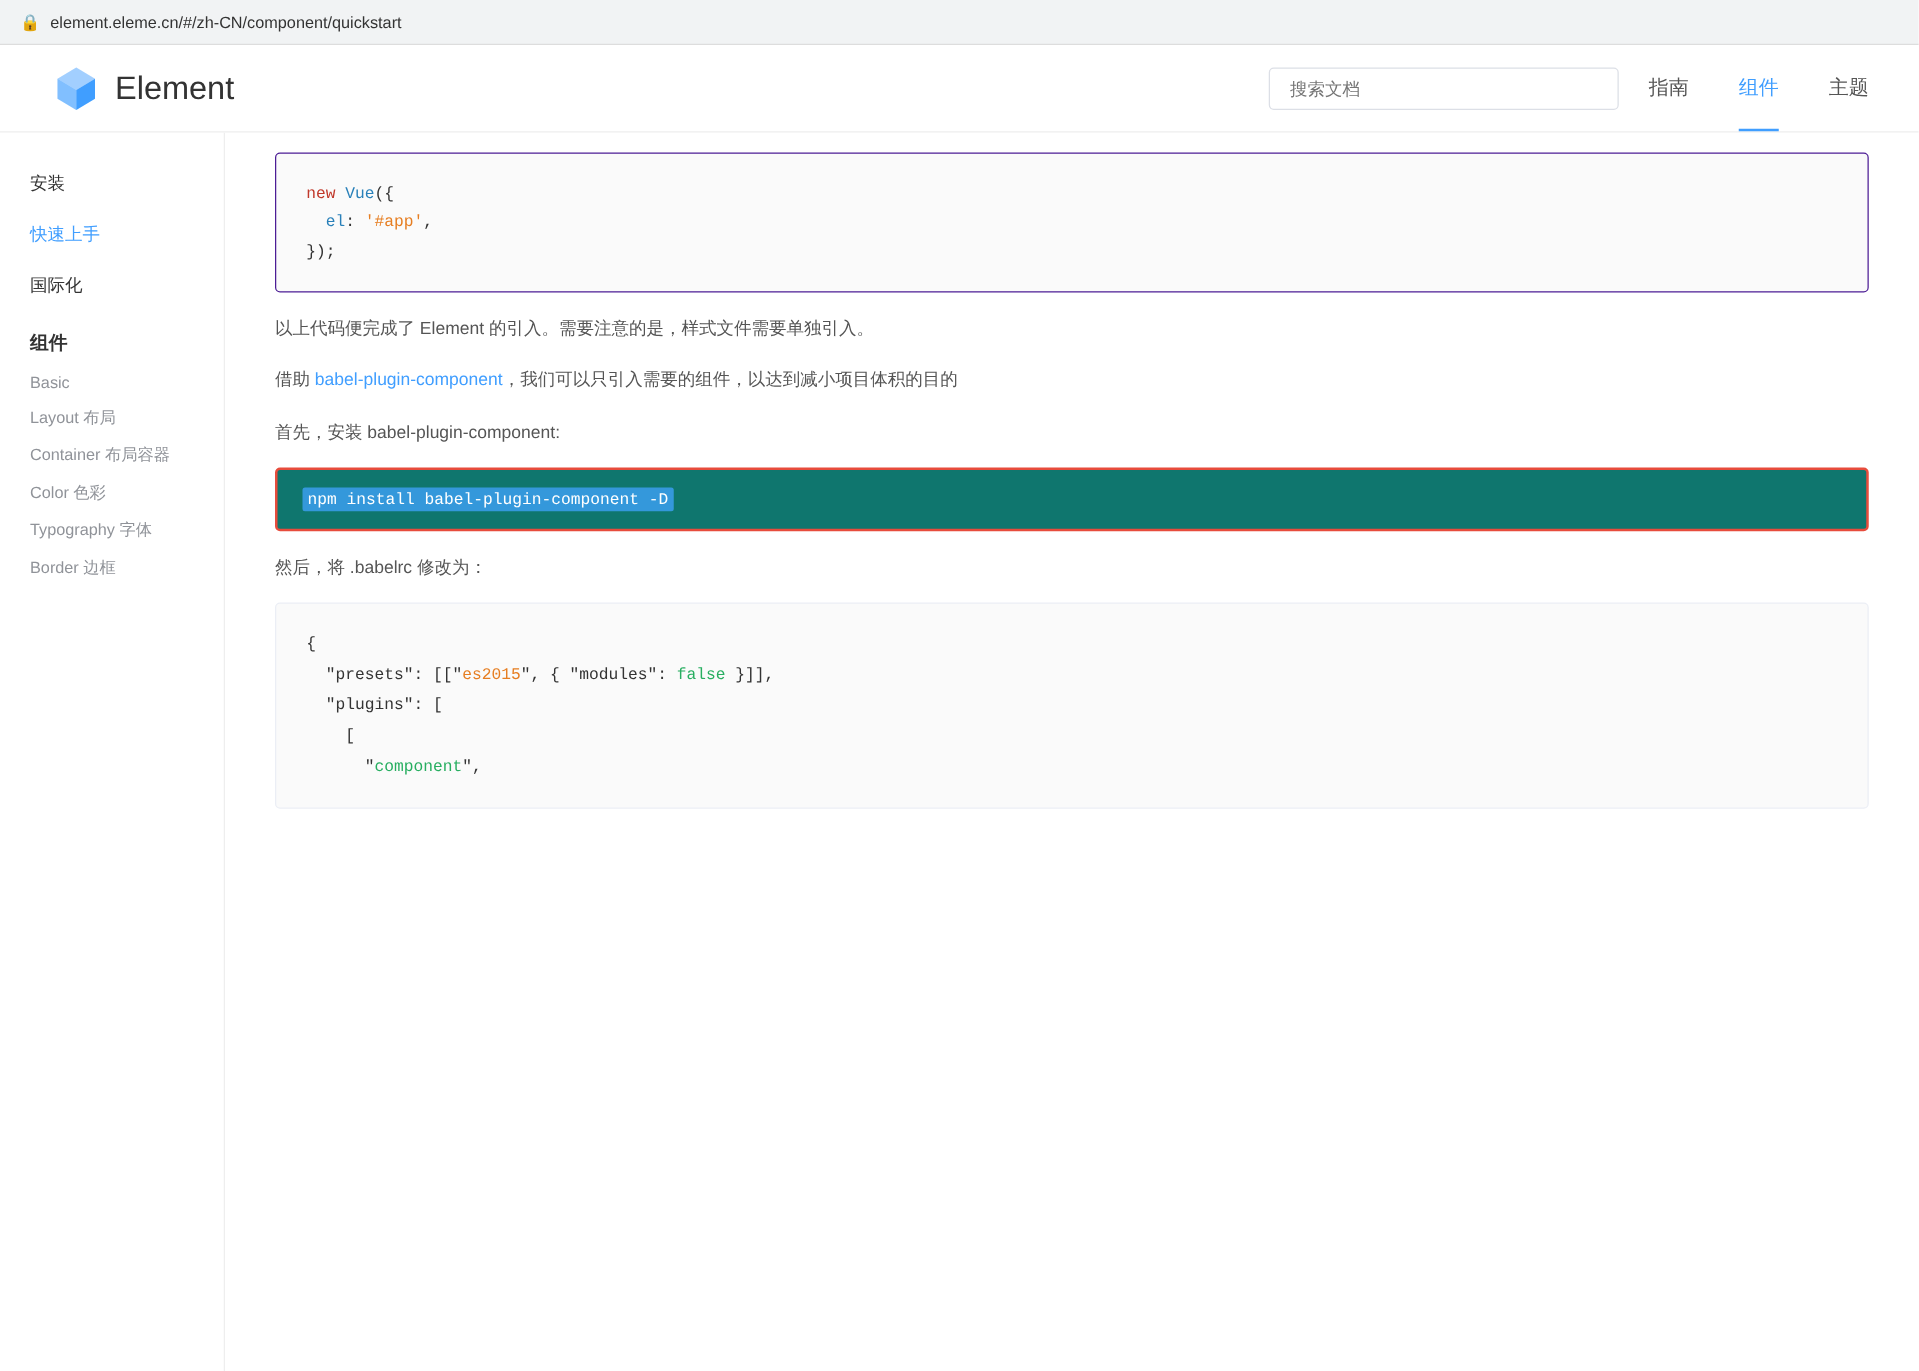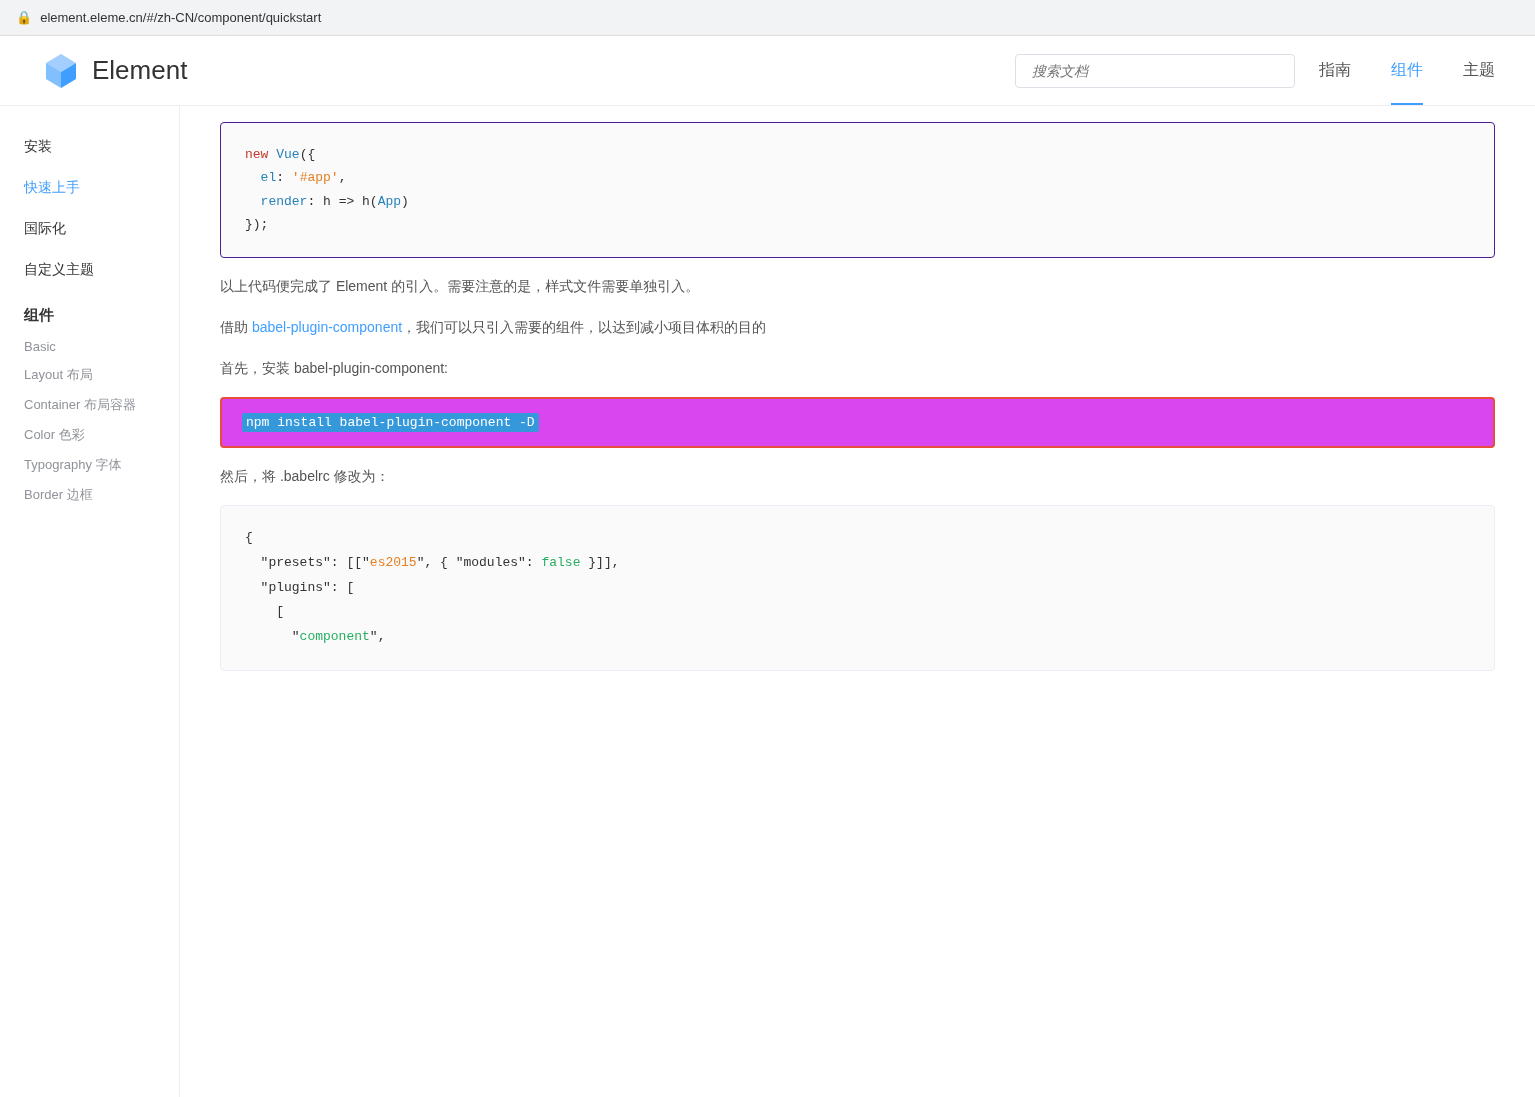--- a/index.html
+++ b/index.html
@@ -47,21 +47,20 @@
     }
     .search-input {
       width: 100%;
       padding: 8px 16px;
       border: 1px solid #dcdfe6;
       border-radius: 4px;
       font-size: 14px;
       color: #909399;
       outline: none;
       background: #fff;
-      font-style: italic;
     }
     .nav-links {
       display: flex;
       align-items: center;
       gap: 40px;
       height: 100%;
     }
     .nav-item {
       font-size: 16px;
       color: #555;
@@ -155,21 +154,21 @@
       font-size: 22px;
       font-weight: 600;
       color: #1f2d3d;
       margin: 24px 0 16px;
     }
 
     .link-text { color: #409eff; text-decoration: none; }
 
     
     .command-block {
-      background: #d946ef;
+      background: #0f766e;
       border: 2px solid #e74c3c;
       border-radius: 4px;
       padding: 16px 20px;
       margin: 16px 0;
       font-family: 'Consolas', 'Monaco', 'Courier New', monospace;
       font-size: 13px;
     }
     .command-highlight {
       background: #3498db;
       color: #fff;
@@ -218,38 +217,36 @@
     <span class="nav-item">主题</span>
   </nav>
 </div>
 
 <div class="main-layout">
 
   <aside class="sidebar">
     <div class="sidebar-item">安装</div>
     <div class="sidebar-item active">快速上手</div>
     <div class="sidebar-item">国际化</div>
-    <div class="sidebar-item">自定义主题</div>
 
     <div class="sidebar-section-title">组件</div>
 
     <div class="sidebar-category">Basic</div>
     <div class="sidebar-category">Layout 布局</div>
     <div class="sidebar-category">Container 布局容器</div>
     <div class="sidebar-category">Color 色彩</div>
     <div class="sidebar-category">Typography 字体</div>
     <div class="sidebar-category">Border 边框</div>
   </aside>
 
   <main class="content">
 
     <div class="code-block">
       <div><span class="code-keyword">new</span> <span class="code-blue">Vue</span>({</div>
       <div>&nbsp;&nbsp;<span class="code-blue">el</span>: <span class="code-string">'#app'</span>,</div>
-      <div>&nbsp;&nbsp;<span class="code-blue">render</span>: h =&gt; h(<span class="code-blue">App</span>)</div>
       <div>});</div>
     </div>
 
     <p class="description-text">以上代码便完成了 Element 的引入。需要注意的是，样式文件需要单独引入。</p>
 
 
     <p class="description-text">
       <span>借助 </span><a class="link-text">babel-plugin-component</a><span>，我们可以只引入需要的组件，以达到减小项目体积的目的</span>
     </p>
 

